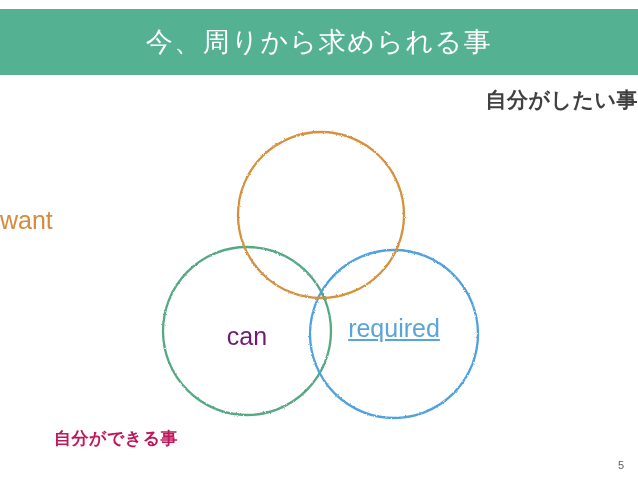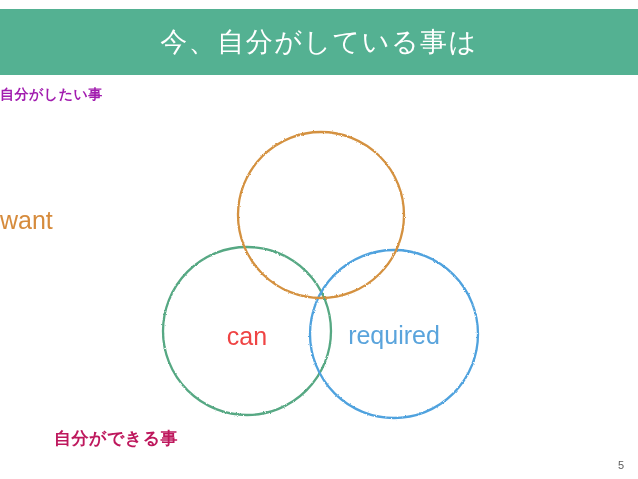--- a/index.html
+++ b/index.html
@@ -45,23 +45,23 @@
     line-height: 1;
     white-space: nowrap;
   }
 
   
   #subtitle-top {
     position: absolute;
     left: 0;
     top: 86px;
     width: 638px;
-    text-align: left;
-    color: #a21caf;
-    font-size: 14px;
+    text-align: right;
+    color: #404040;
+    font-size: 21px;
     font-weight: 700;
     letter-spacing: 0.5px;
     white-space: nowrap;
   }
 
   
   #venn {
     position: absolute;
     left: 0;
     top: 0;
@@ -84,28 +84,29 @@
     left: 0;
     top: 208px;
     width: 638px;
     color: #d68b3c;
   }
   #label-can {
     left: 149px;
     top: 324px;
     width: 196px;
     text-align: center;
-    color: #ef4444;
+    color: #701a75;
   }
   #label-required {
     left: 296px;
-    top: 323px;
+    top: 316px;
     width: 196px;
     text-align: center;
     color: #5aa4dc;
+    text-decoration: underline;
   }
 
   
   .bottom-caption {
     position: absolute;
     font-size: 17px;
     font-weight: 700;
     letter-spacing: 0.5px;
     white-space: nowrap;
     line-height: 1;
@@ -130,21 +131,21 @@
     color: #5c5c5c;
     line-height: 1;
   }
 </style>
 </head>
 <body>
 
 <div id="slide">
 
   <div id="title-band">
-    <div id="title-text">今、自分がしている事は</div>
+    <div id="title-text">今、周りから求められる事</div>
   </div>
 
   <div id="subtitle-top">自分がしたい事</div>
 
   <div id="venn">
     <svg width="638" height="479" viewBox="0 0 638 479" xmlns="http://www.w3.org/2000/svg">
       <defs>
         <filter id="sketchy" x="-20%" y="-20%" width="140%" height="140%">
           <feTurbulence type="fractalNoise" baseFrequency="0.9" numOctaves="3" seed="7" result="noise"></feTurbulence>
           <feDisplacementMap in="SourceGraphic" in2="noise" scale="2.2" xChannelSelector="R" yChannelSelector="G"></feDisplacementMap>

